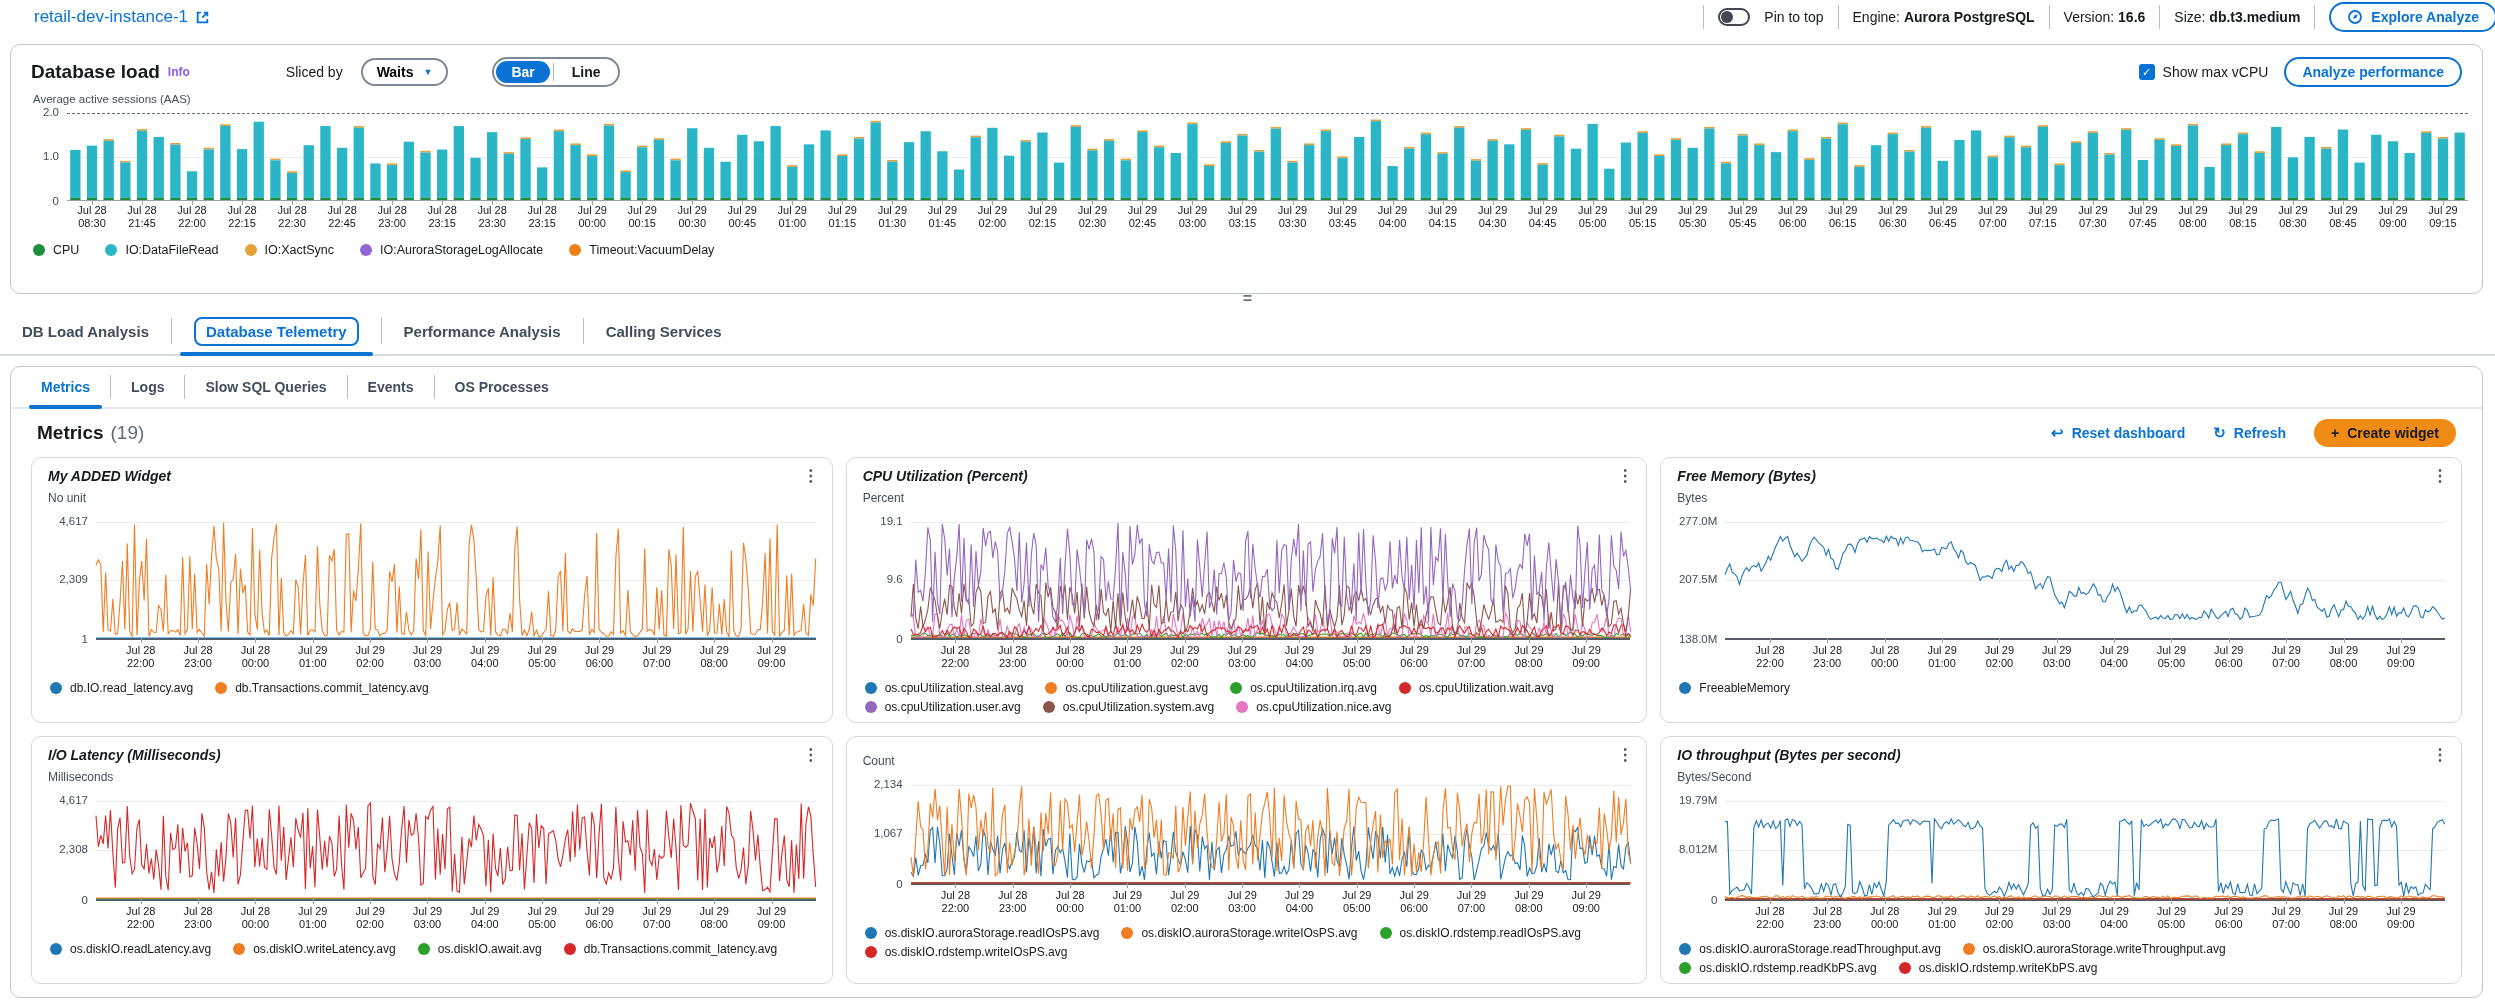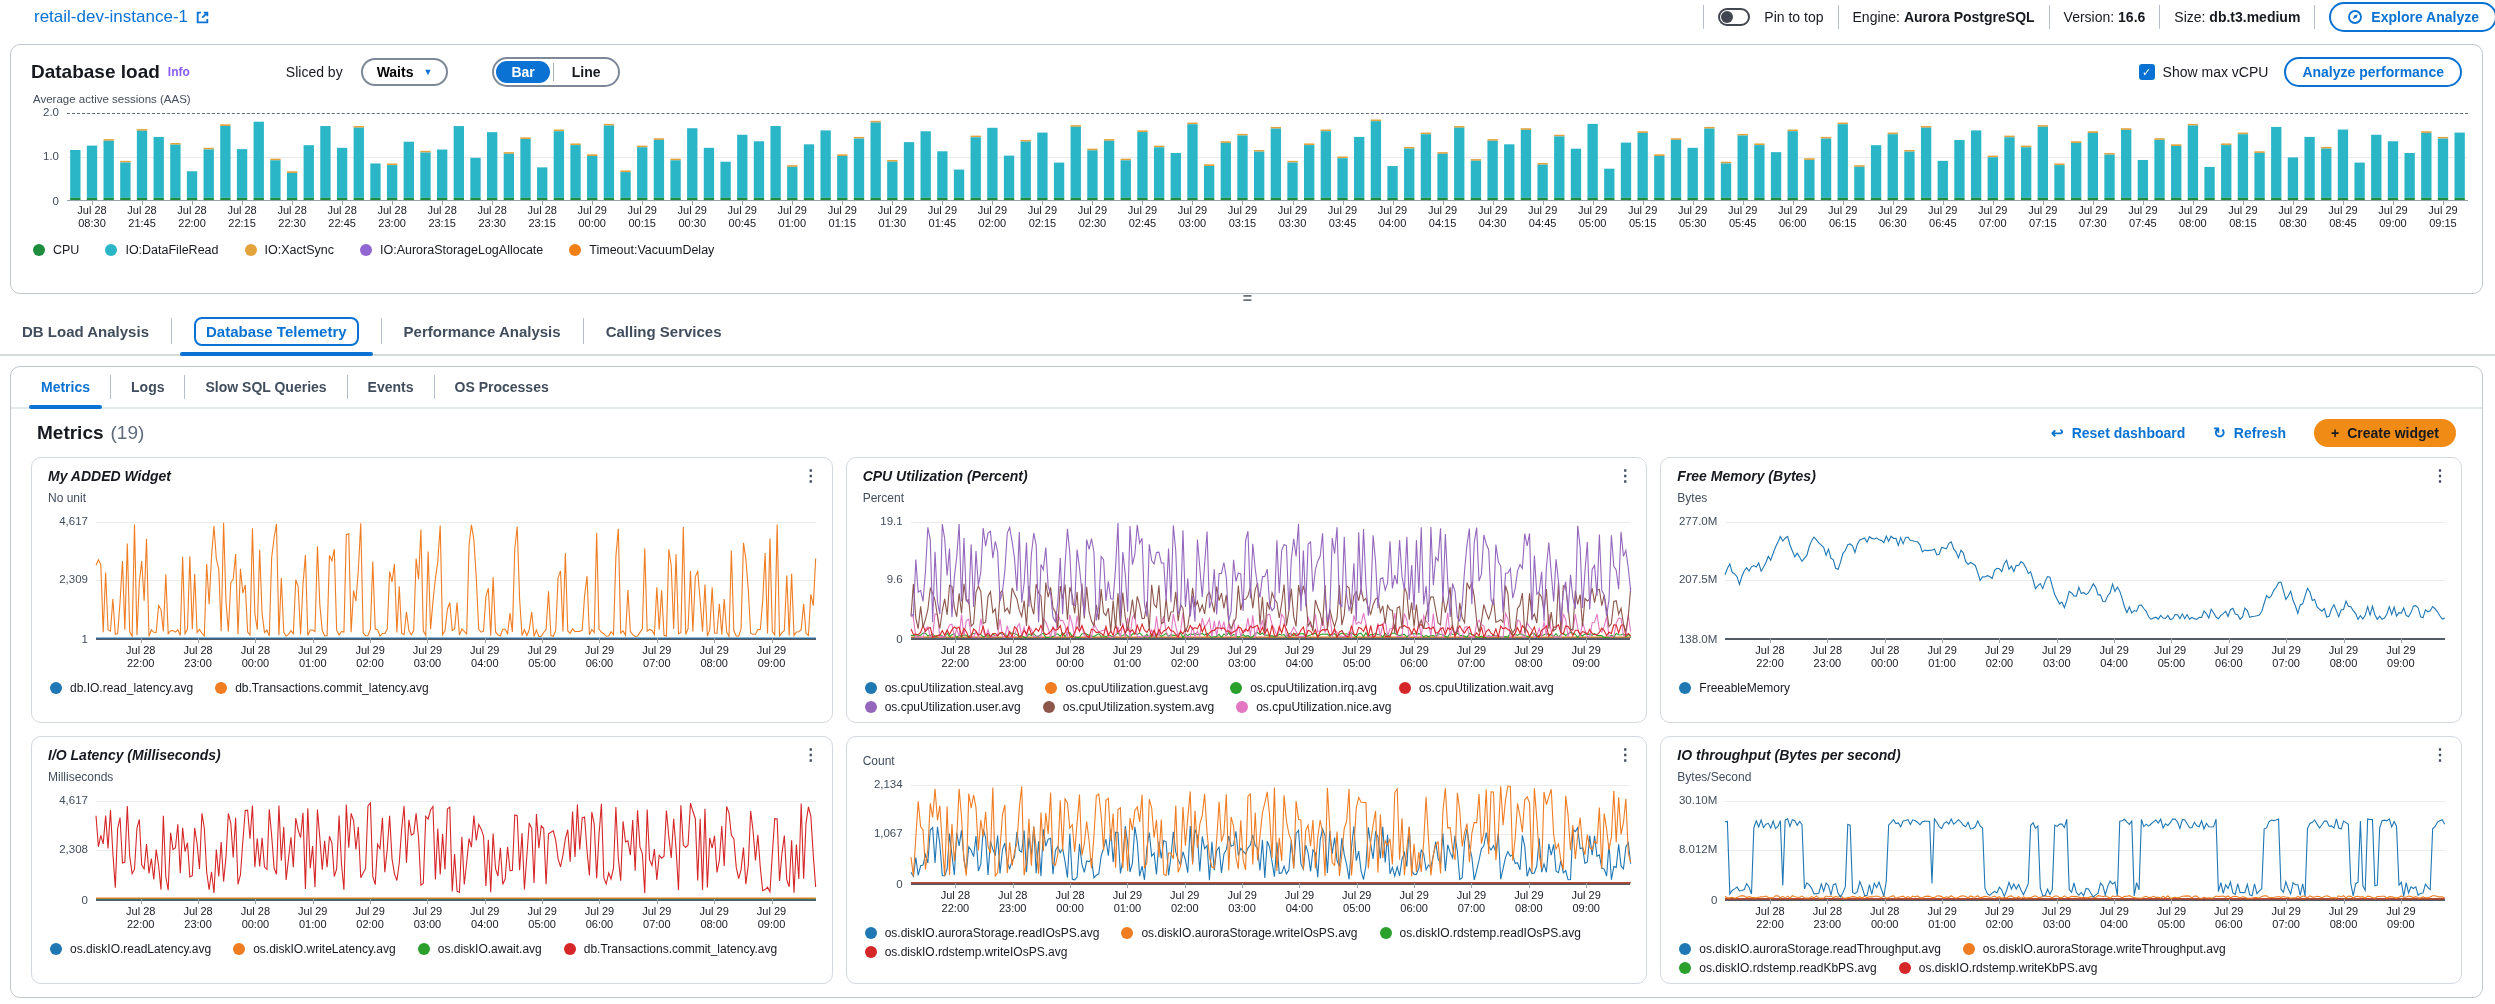--- a/index.html
+++ b/index.html
@@ -1337,21 +1337,21 @@
           </span>
         </div>
     </div>
     <div class="widget row2">
       <div class="w-title">IO throughput (Bytes per second)</div>
       <span class="kebab">⋮</span>
       <div class="w-unit">Bytes/Second</div>
       <div class="w-chart">
           <div class="gl-top"></div>
           <div class="gl-mid"></div>
-          <span class="ylab" style="top: -7px;">30.10M</span>
+          <span class="ylab" style="top: -7px;">19.79M</span>
           <span class="ylab" style="top: calc(50% - 7px);">8.012M</span>
           <span class="ylab" style="bottom: -7px;">0</span>
           <svg viewBox="0 0 1000 100" preserveAspectRatio="none">
             <polyline points="0.0,99.69 1000.0,99.69" fill="none" stroke="#2ca02c" stroke-width="1.1" vector-effect="non-scaling-stroke"></polyline>
             <polyline points="0.0,99.88 1000.0,99.88" fill="none" stroke="#d62728" stroke-width="1.1" vector-effect="non-scaling-stroke"></polyline>
             <polyline points="0.0,97.28 3.3,98.82 6.7,98.88 10.0,98.20 13.4,99.25 16.7,98.59 20.1,97.09 23.4,96.60 26.8,97.05 30.1,98.50 33.4,97.65 36.8,98.35 40.1,98.60 43.5,98.87 46.8,98.19 50.2,97.85 53.5,97.66 56.9,97.04 60.2,98.48 63.5,98.83 66.9,98.78 70.2,96.71 73.6,96.83 76.9,98.93 80.3,97.27 83.6,99.09 87.0,97.11 90.3,99.18 93.6,96.62 97.0,97.69 100.3,98.20 103.7,98.26 107.0,97.07 110.4,98.80 113.7,99.15 117.1,98.97 120.4,97.59 123.7,98.95 127.1,96.88 130.4,99.27 133.8,99.11 137.1,99.22 140.5,96.93 143.8,97.65 147.2,96.92 150.5,98.68 153.8,97.38 157.2,98.15 160.5,96.62 163.9,98.71 167.2,99.36 170.6,98.58 173.9,98.23 177.3,97.62 180.6,97.86 183.9,98.93 187.3,97.64 190.6,99.13 194.0,97.13 197.3,98.61 200.7,97.65 204.0,97.81 207.4,97.45 210.7,96.90 214.0,97.72 217.4,98.69 220.7,96.79 224.1,99.15 227.4,98.45 230.8,97.52 234.1,96.68 237.5,99.29 240.8,98.18 244.1,97.67 247.5,97.10 250.8,98.83 254.2,97.49 257.5,99.06 260.9,97.04 264.2,97.80 267.6,96.91 270.9,98.63 274.2,99.06 277.6,97.43 280.9,97.10 284.3,97.31 287.6,98.49 291.0,98.57 294.3,96.96 297.7,96.84 301.0,97.57 304.3,99.02 307.7,97.71 311.0,98.50 314.4,96.62 317.7,98.32 321.1,99.24 324.4,98.22 327.8,97.03 331.1,96.64 334.4,97.39 337.8,98.71 341.1,96.87 344.5,97.82 347.8,98.26 351.2,96.70 354.5,98.79 357.9,98.07 361.2,97.33 364.5,97.79 367.9,98.22 371.2,98.04 374.6,97.05 377.9,98.57 381.3,97.60 384.6,99.36 388.0,98.37 391.3,99.01 394.6,97.28 398.0,96.86 401.3,98.55 404.7,98.87 408.0,97.68 411.4,99.34 414.7,97.81 418.1,99.04 421.4,98.64 424.7,98.70 428.1,97.34 431.4,96.71 434.8,98.16 438.1,98.40 441.5,97.15 444.8,96.81 448.2,97.48 451.5,97.48 454.8,98.87 458.2,96.90 461.5,96.94 464.9,98.58 468.2,98.58 471.6,96.80 474.9,98.43 478.3,98.41 481.6,97.15 484.9,97.57 488.3,97.55 491.6,97.94 495.0,98.85 498.3,98.24 501.7,98.88 505.0,98.64 508.4,97.48 511.7,97.84 515.1,98.67 518.4,96.61 521.7,97.01 525.1,97.71 528.4,96.80 531.8,97.94 535.1,99.30 538.5,96.94 541.8,97.45 545.2,96.86 548.5,97.54 551.8,98.79 555.2,97.33 558.5,97.15 561.9,96.61 565.2,97.59 568.6,98.64 571.9,98.91 575.3,98.96 578.6,99.37 581.9,97.86 585.3,97.31 588.6,98.63 592.0,98.35 595.3,97.21 598.7,98.39 602.0,98.23 605.4,99.10 608.7,97.12 612.0,98.98 615.4,96.77 618.7,99.28 622.1,98.79 625.4,98.17 628.8,98.85 632.1,98.30 635.5,97.26 638.8,97.05 642.1,96.82 645.5,97.07 648.8,98.87 652.2,97.08 655.5,96.98 658.9,98.91 662.2,99.37 665.6,98.20 668.9,99.02 672.2,98.67 675.6,99.13 678.9,98.68 682.3,96.92 685.6,97.55 689.0,97.24 692.3,96.97 695.7,98.30 699.0,96.87 702.3,98.78 705.7,97.46 709.0,97.16 712.4,97.61 715.7,98.95 719.1,97.81 722.4,98.22 725.8,99.19 729.1,99.20 732.4,99.15 735.8,98.44 739.1,98.56 742.5,98.92 745.8,97.35 749.2,96.79 752.5,96.73 755.9,98.74 759.2,98.48 762.5,98.28 765.9,97.89 769.2,97.54 772.6,98.33 775.9,97.51 779.3,98.24 782.6,98.15 786.0,99.29 789.3,98.89 792.6,98.99 796.0,97.35 799.3,98.56 802.7,97.02 806.0,97.51 809.4,98.72 812.7,96.78 816.1,98.04 819.4,97.99 822.7,97.28 826.1,97.72 829.4,98.71 832.8,97.44 836.1,96.66 839.5,97.54 842.8,98.93 846.2,98.53 849.5,99.09 852.8,96.74 856.2,97.96 859.5,96.69 862.9,98.83 866.2,96.96 869.6,97.33 872.9,98.95 876.3,97.38 879.6,97.17 882.9,98.07 886.3,97.56 889.6,99.12 893.0,97.12 896.3,97.51 899.7,98.43 903.0,99.26 906.4,97.49 909.7,97.51 913.0,97.17 916.4,97.18 919.7,99.22 923.1,97.53 926.4,97.83 929.8,98.23 933.1,99.12 936.5,98.24 939.8,96.88 943.1,98.15 946.5,98.27 949.8,97.02 953.2,97.45 956.5,98.55 959.9,97.60 963.2,99.02 966.6,98.84 969.9,97.89 973.2,98.68 976.6,98.85 979.9,97.85 983.3,96.64 986.6,96.72 990.0,97.55 993.3,97.84 996.7,97.65 1000.0,98.83" fill="none" stroke="#f07d22" stroke-width="1.1" vector-effect="non-scaling-stroke"></polyline>
             <polyline points="0.0,21.15 3.3,20.90 6.7,94.92 10.0,91.27 13.4,89.64 16.7,87.86 20.1,91.65 23.4,91.26 26.8,90.31 30.1,84.26 33.4,88.04 36.8,94.90 40.1,27.25 43.5,20.22 46.8,26.44 50.2,19.45 53.5,27.11 56.9,23.74 60.2,22.80 63.5,27.63 66.9,20.45 70.2,28.16 73.6,26.01 76.9,19.98 80.3,86.29 83.6,19.54 87.0,18.14 90.3,26.00 93.6,19.05 97.0,20.02 100.3,24.84 103.7,20.89 107.0,24.10 110.4,89.71 113.7,83.56 117.1,85.66 120.4,89.11 123.7,94.78 127.1,94.54 130.4,94.10 133.8,84.61 137.1,92.26 140.5,83.75 143.8,86.20 147.2,96.14 150.5,85.35 153.8,84.37 157.2,94.31 160.5,97.88 163.9,93.42 167.2,87.37 170.6,24.06 173.9,24.74 177.3,93.26 180.6,94.56 183.9,92.59 187.3,82.14 190.6,88.24 194.0,96.48 197.3,96.45 200.7,85.38 204.0,95.21 207.4,83.87 210.7,88.36 214.0,82.73 217.4,90.30 220.7,97.23 224.1,81.75 227.4,24.41 230.8,22.15 234.1,19.04 237.5,23.06 240.8,22.34 244.1,26.29 247.5,20.38 250.8,19.86 254.2,19.00 257.5,24.08 260.9,19.21 264.2,19.87 267.6,21.89 270.9,24.12 274.2,21.24 277.6,20.52 280.9,20.64 284.3,20.91 287.6,84.09 291.0,18.28 294.3,21.67 297.7,26.13 301.0,28.17 304.3,22.97 307.7,21.10 311.0,23.47 314.4,18.36 317.7,23.63 321.1,21.65 324.4,19.06 327.8,21.45 331.1,24.71 334.4,26.19 337.8,21.70 341.1,28.55 344.5,28.12 347.8,26.31 351.2,20.18 354.5,25.50 357.9,27.58 361.2,88.96 364.5,94.58 367.9,96.30 371.2,93.97 374.6,92.33 377.9,93.55 381.3,87.83 384.6,91.07 388.0,97.29 391.3,91.36 394.6,82.99 398.0,89.78 401.3,84.81 404.7,89.81 408.0,85.27 411.4,91.11 414.7,95.62 418.1,90.34 421.4,84.44 424.7,25.06 428.1,22.12 431.4,27.83 434.8,25.44 438.1,88.80 441.5,96.64 444.8,96.35 448.2,90.05 451.5,95.46 454.8,90.29 458.2,24.58 461.5,25.90 464.9,23.59 468.2,23.57 471.6,27.12 474.9,18.56 478.3,90.40 481.6,93.19 484.9,83.68 488.3,93.42 491.6,96.16 495.0,93.17 498.3,96.78 501.7,89.20 505.0,89.75 508.4,94.07 511.7,97.99 515.1,95.83 518.4,94.07 521.7,83.72 525.1,86.53 528.4,95.77 531.8,87.10 535.1,81.76 538.5,84.75 541.8,82.74 545.2,96.61 548.5,20.61 551.8,20.20 555.2,18.66 558.5,21.57 561.9,23.84 565.2,20.60 568.6,96.82 571.9,83.31 575.3,90.69 578.6,18.79 581.9,26.11 585.3,23.61 588.6,25.63 592.0,23.48 595.3,21.35 598.7,19.47 602.0,22.53 605.4,18.53 608.7,27.51 612.0,23.18 615.4,24.96 618.7,22.09 622.1,18.43 625.4,18.50 628.8,21.42 632.1,28.02 635.5,19.02 638.8,19.20 642.1,23.16 645.5,27.31 648.8,27.35 652.2,21.71 655.5,25.27 658.9,26.20 662.2,20.14 665.6,28.58 668.9,22.75 672.2,26.20 675.6,26.54 678.9,26.35 682.3,18.51 685.6,92.55 689.0,83.39 692.3,94.25 695.7,85.47 699.0,89.36 702.3,82.72 705.7,93.83 709.0,95.35 712.4,84.45 715.7,93.28 719.1,93.50 722.4,93.31 725.8,85.00 729.1,95.67 732.4,96.73 735.8,84.56 739.1,94.58 742.5,91.71 745.8,89.56 749.2,28.43 752.5,27.48 755.9,21.22 759.2,19.46 762.5,20.01 765.9,19.36 769.2,18.33 772.6,90.00 775.9,93.19 779.3,82.35 782.6,89.54 786.0,94.99 789.3,83.40 792.6,85.51 796.0,85.48 799.3,96.37 802.7,84.44 806.0,97.02 809.4,28.18 812.7,22.89 816.1,21.72 819.4,19.46 822.7,23.62 826.1,27.52 829.4,24.22 832.8,20.41 836.1,20.52 839.5,25.72 842.8,25.39 846.2,27.64 849.5,18.20 852.8,27.56 856.2,28.63 859.5,20.42 862.9,22.11 866.2,23.75 869.6,84.29 872.9,96.81 876.3,84.39 879.6,82.87 882.9,20.35 886.3,86.56 889.6,91.19 893.0,18.21 896.3,18.80 899.7,18.98 903.0,86.51 906.4,85.83 909.7,27.48 913.0,20.12 916.4,19.54 919.7,20.26 923.1,18.27 926.4,26.49 929.8,20.90 933.1,25.77 936.5,85.86 939.8,83.02 943.1,97.27 946.5,83.32 949.8,93.72 953.2,87.67 956.5,89.29 959.9,87.61 963.2,96.21 966.6,94.08 969.9,93.95 973.2,84.90 976.6,88.05 979.9,90.35 983.3,28.41 986.6,26.21 990.0,21.51 993.3,20.23 996.7,19.20 1000.0,23.67" fill="none" stroke="#1f77b4" stroke-width="1.1" vector-effect="non-scaling-stroke"></polyline>
           </svg>
           <span class="xtick" style="left: 6.21514%;"></span>
           <span class="xtick" style="left: 14.1833%;"></span>

